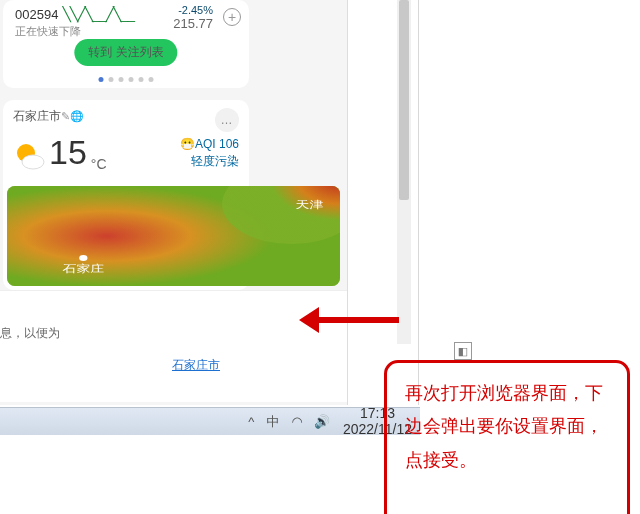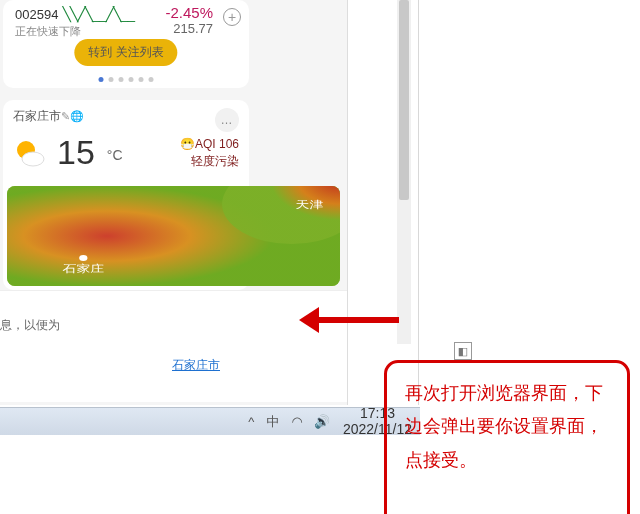--- a/index.html
+++ b/index.html
@@ -4,42 +4,42 @@
 <style>
 *{box-sizing:border-box;margin:0;padding:0;font-family:"Microsoft YaHei",sans-serif}
 body{width:640px;height:514px;background:#fff;position:relative;overflow:hidden}
 .widgets-panel{position:absolute;left:0;top:0;width:348px;height:405px;background:#f5f5f5;border-right:1px solid #ddd;overflow:hidden}
 .stock-card{position:absolute;left:3px;top:0;width:246px;height:88px;background:#fff;border-radius:10px;padding:6px 12px}
 .stock-row{display:flex;align-items:center;gap:4px}
 .stock-code{color:#333;font-size:13px}
 .stock-chart{color:#1c873b;font-size:14px;letter-spacing:-1px}
 .stock-status{color:#888;font-size:11px;margin-top:2px}
 .stock-right{position:absolute;right:36px;top:4px;text-align:right}
-.stock-pct{color:#be185d;font-size:15px}
+.stock-pct{color:#0c4a6e;font-size:11px}
 .stock-val{color:#666;font-size:13px}
 .plus-icon{position:absolute;right:8px;top:8px;width:18px;height:18px;border:1.5px solid #999;border-radius:50%;display:flex;align-items:center;justify-content:center;color:#999;font-size:14px;line-height:1}
-.watchlist-btn{position:absolute;left:50%;transform:translateX(-50%);bottom:22px;background:#eab308;color:#4a6;color:#4570c5;border:none;padding:5px 14px;border-radius:14px;font-size:12px}
+.watchlist-btn{position:absolute;left:50%;transform:translateX(-50%);bottom:22px;background:#22c55e;color:#4a6;color:#4570c5;border:none;padding:5px 14px;border-radius:14px;font-size:12px}
 .watchlist-btn{color:#555}
 .dots{position:absolute;left:50%;transform:translateX(-50%);bottom:6px;display:flex;gap:5px}
 .dot{width:5px;height:5px;border-radius:50%;background:#ccc}
 .dot.active{background:#4a78d4}
 .weather-card{position:absolute;left:3px;top:100px;width:246px;height:190px;background:#fff;border-radius:10px;overflow:hidden}
 .weather-hdr{display:flex;align-items:center;gap:0;padding:8px 10px;color:#555;font-size:12px}
 .weather-hdr .small-icon{color:#999;font-size:11px}
 .more-btn{position:absolute;right:10px;top:8px;width:24px;height:24px;border-radius:50%;background:#f1f1f1;display:flex;align-items:center;justify-content:center;color:#888;font-size:12px;letter-spacing:1px}
 .weather-main{display:flex;align-items:center;padding:0 10px;justify-content:space-between}
-.temp-box{display:flex;align-items:center;gap:12px}
+.temp-box{display:flex;align-items:flex-end;gap:4px}
 .sun-icon{width:32px;height:32px}
 .temp-val{font-size:34px;color:#333;font-weight:300}
 .temp-unit{font-size:14px;color:#666;margin-top:4px}
-.aqi-box{text-align:right;color:#7f1d1d;font-size:12px;line-height:1.4}
+.aqi-box{text-align:right;color:#0369a1;font-size:12px;line-height:1.4}
 .heatmap{position:absolute;left:7px;right:7px;top:186px;height:100px;border-radius:8px;overflow:hidden}
 .heatmap svg{width:100%;height:100%}
 .consent-bar{position:absolute;left:0;top:290px;width:392px;height:112px;background:#fff;border-top:1px solid #eee;padding-top:8px}
-.consent-txt{position:absolute;left:0;top:26px;color:#666;font-size:12px}
+.consent-txt{position:absolute;left:0;top:34px;color:#666;font-size:12px}
 .accept-btn{position:absolute;left:154px;top:4px;width:112px;height:38px;background:#1e88e5;color:#fff;border:none;font-size:14px;cursor:pointer}
 .settings-link{position:absolute;left:50%;transform:translateX(-50%);top:66px;color:#1e70d0;font-size:12px;text-decoration:underline;cursor:pointer}
 .taskbar{position:absolute;left:0;top:407px;width:420px;height:28px;background:linear-gradient(#dfe8f3,#cfd9e6);border-top:1px solid #b8c2ce;display:flex;align-items:center;justify-content:flex-end;gap:12px;padding-right:8px;font-size:12px;color:#444}
 .taskbar .tray-icon{font-size:13px;color:#555}
 .clock{text-align:center;font-size:14px;line-height:1.1;color:#333}
 .scrollbar{position:absolute;left:397px;top:0;width:14px;height:344px;background:#f0f0f0}
 .scrollbar-thumb{position:absolute;left:2px;top:0;width:10px;height:200px;background:#c8c8c8;border-radius:2px}
 .panel-toggle{position:absolute;left:454px;top:342px;width:18px;height:18px;border:1px solid #999;color:#777;font-size:11px;display:flex;align-items:center;justify-content:center}
 .arrow{position:absolute;left:299px;top:307px;width:100px;height:26px}
 .arrow-line{position:absolute;left:14px;top:10px;width:86px;height:6px;background:#d40000}

